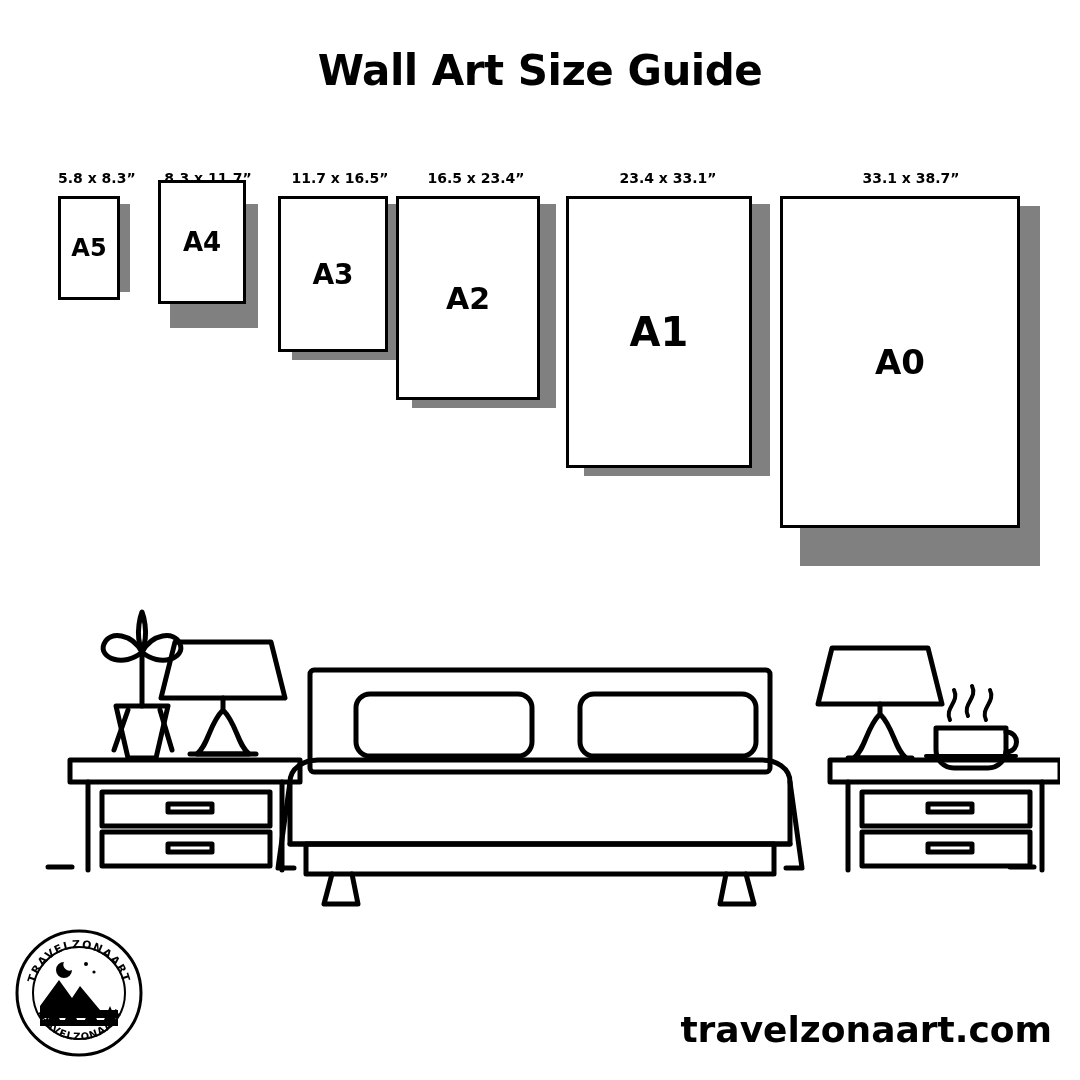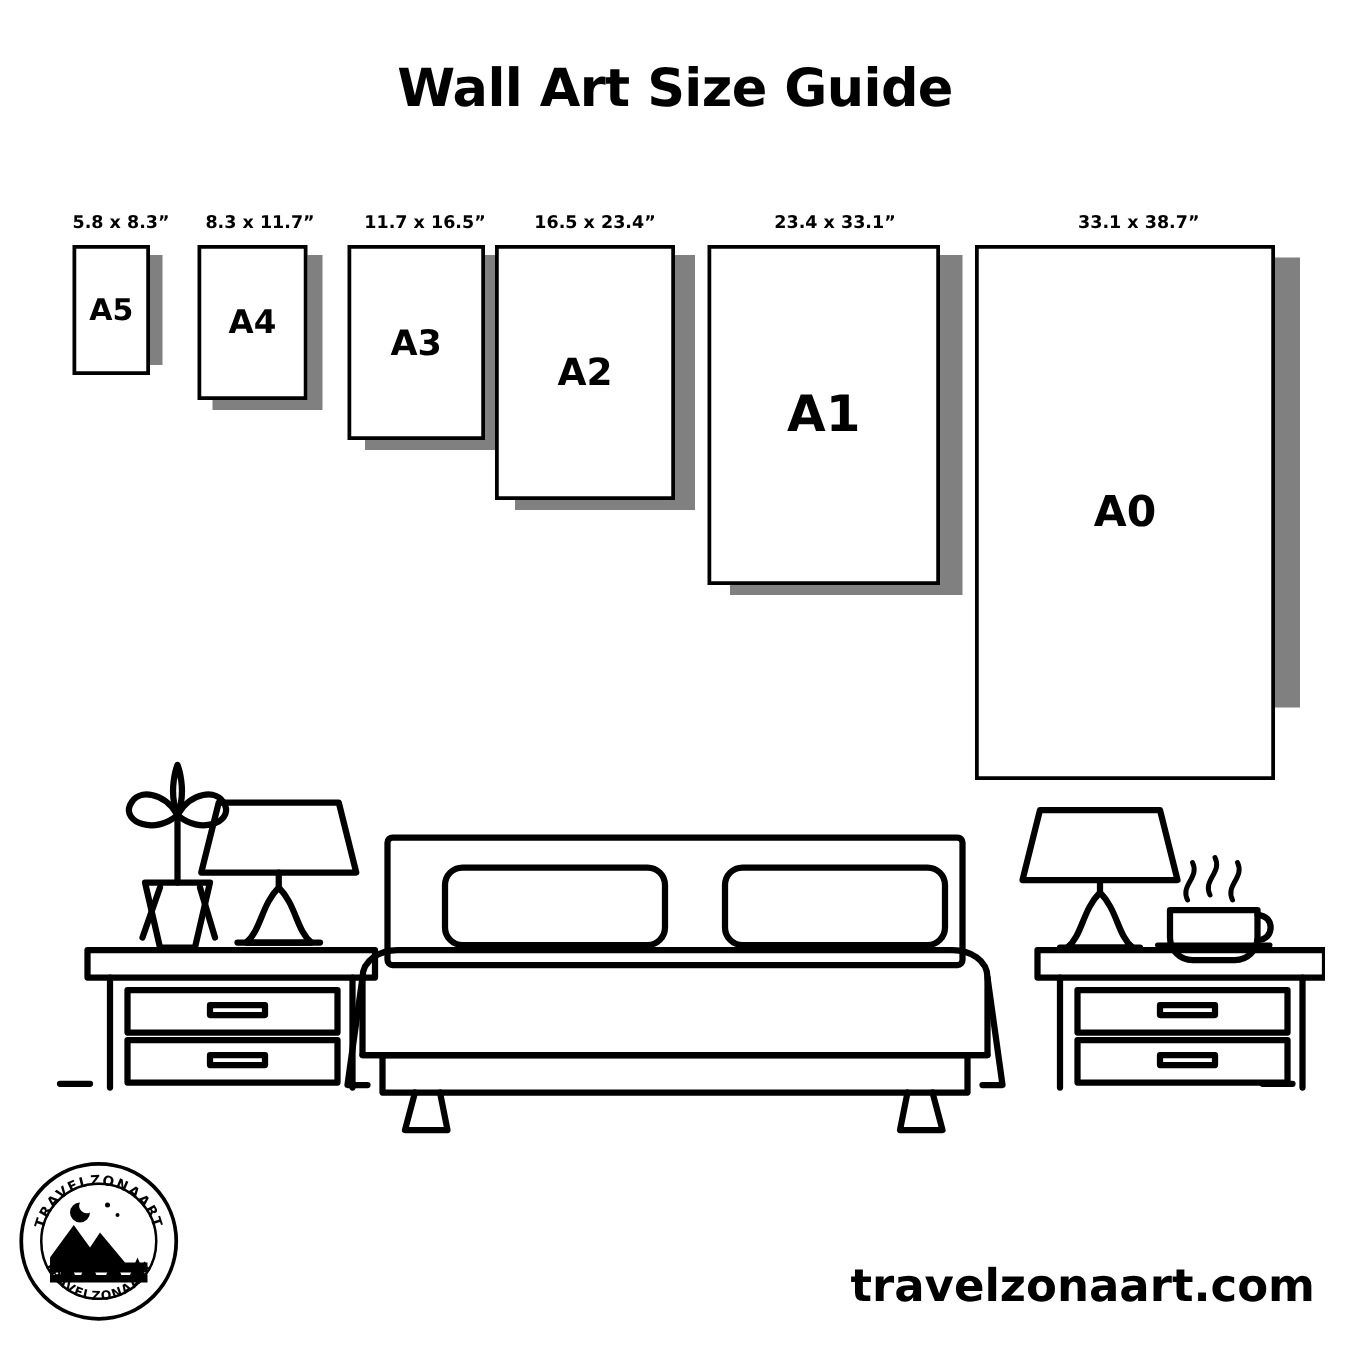--- a/index.html
+++ b/index.html
@@ -107,21 +107,21 @@
     <div class="frame-label" style="top:0px;text-align:center;">5.8 x 8.3”</div>
     <div class="frame-shadow" style="left:10px; top:34px; width:62px; height:88px;"></div>
     <div class="frame-box" style="left:0px; top:26px; width:62px; height:104px;">
       <span class="frame-name" style="font-size:24px;">A5</span>
     </div>
   </div>
 
   <div class="frame-wrap" style="left:158px; top:170px; width:100px; height:170px;">
     <div class="frame-label" style="top:0px;">8.3 x 11.7”</div>
     <div class="frame-shadow" style="left:12px; top:34px; width:88px; height:124px;"></div>
-    <div class="frame-box" style="left:0px; top:26px; width:88px; height:124px;">
+    <div class="frame-box" style="left:0px; top:10px; width:88px; height:124px;">
       <span class="frame-name" style="font-size:26px;">A4</span>
     </div>
   </div>
 
   <div class="frame-wrap" style="left:262px; top:170px; width:124px; height:210px;margin-left:16px;">
     <div class="frame-label" style="top:0px;">11.7 x 16.5”</div>
     <div class="frame-shadow" style="left:14px; top:34px; width:110px; height:156px;"></div>
     <div class="frame-box" style="left:0px; top:26px; width:110px; height:156px;">
       <span class="frame-name" style="font-size:28px;">A3</span>
     </div>
@@ -139,21 +139,21 @@
     <div class="frame-label" style="top:0px;">23.4 x 33.1”</div>
     <div class="frame-shadow" style="left:18px; top:34px; width:186px; height:272px;"></div>
     <div class="frame-box" style="left:0px; top:26px; width:186px; height:272px;">
       <span class="frame-name" style="font-size:40px;">A1</span>
     </div>
   </div>
 
   <div class="frame-wrap" style="left:780px; top:170px; width:262px; height:420px;">
     <div class="frame-label" style="top:0px;">33.1 x 38.7”</div>
     <div class="frame-shadow" style="left:20px; top:36px; width:240px; height:360px;"></div>
-    <div class="frame-box" style="left:0px; top:26px; width:240px; height:428px;">
+    <div class="frame-box" style="left:0px; top:26px; width:240px; height:332px;">
       <span class="frame-name" style="font-size:34px;">A0</span>
     </div>
   </div>
 
   <div id="scene">
     <svg viewBox="0 0 1040 360" width="1040" height="360" fill="none" stroke="#000" stroke-width="5" stroke-linecap="round" stroke-linejoin="round">
 
       <g>
         <line x1="28" y1="307" x2="52" y2="307"></line>
         <line x1="990" y1="307" x2="1014" y2="307"></line>

